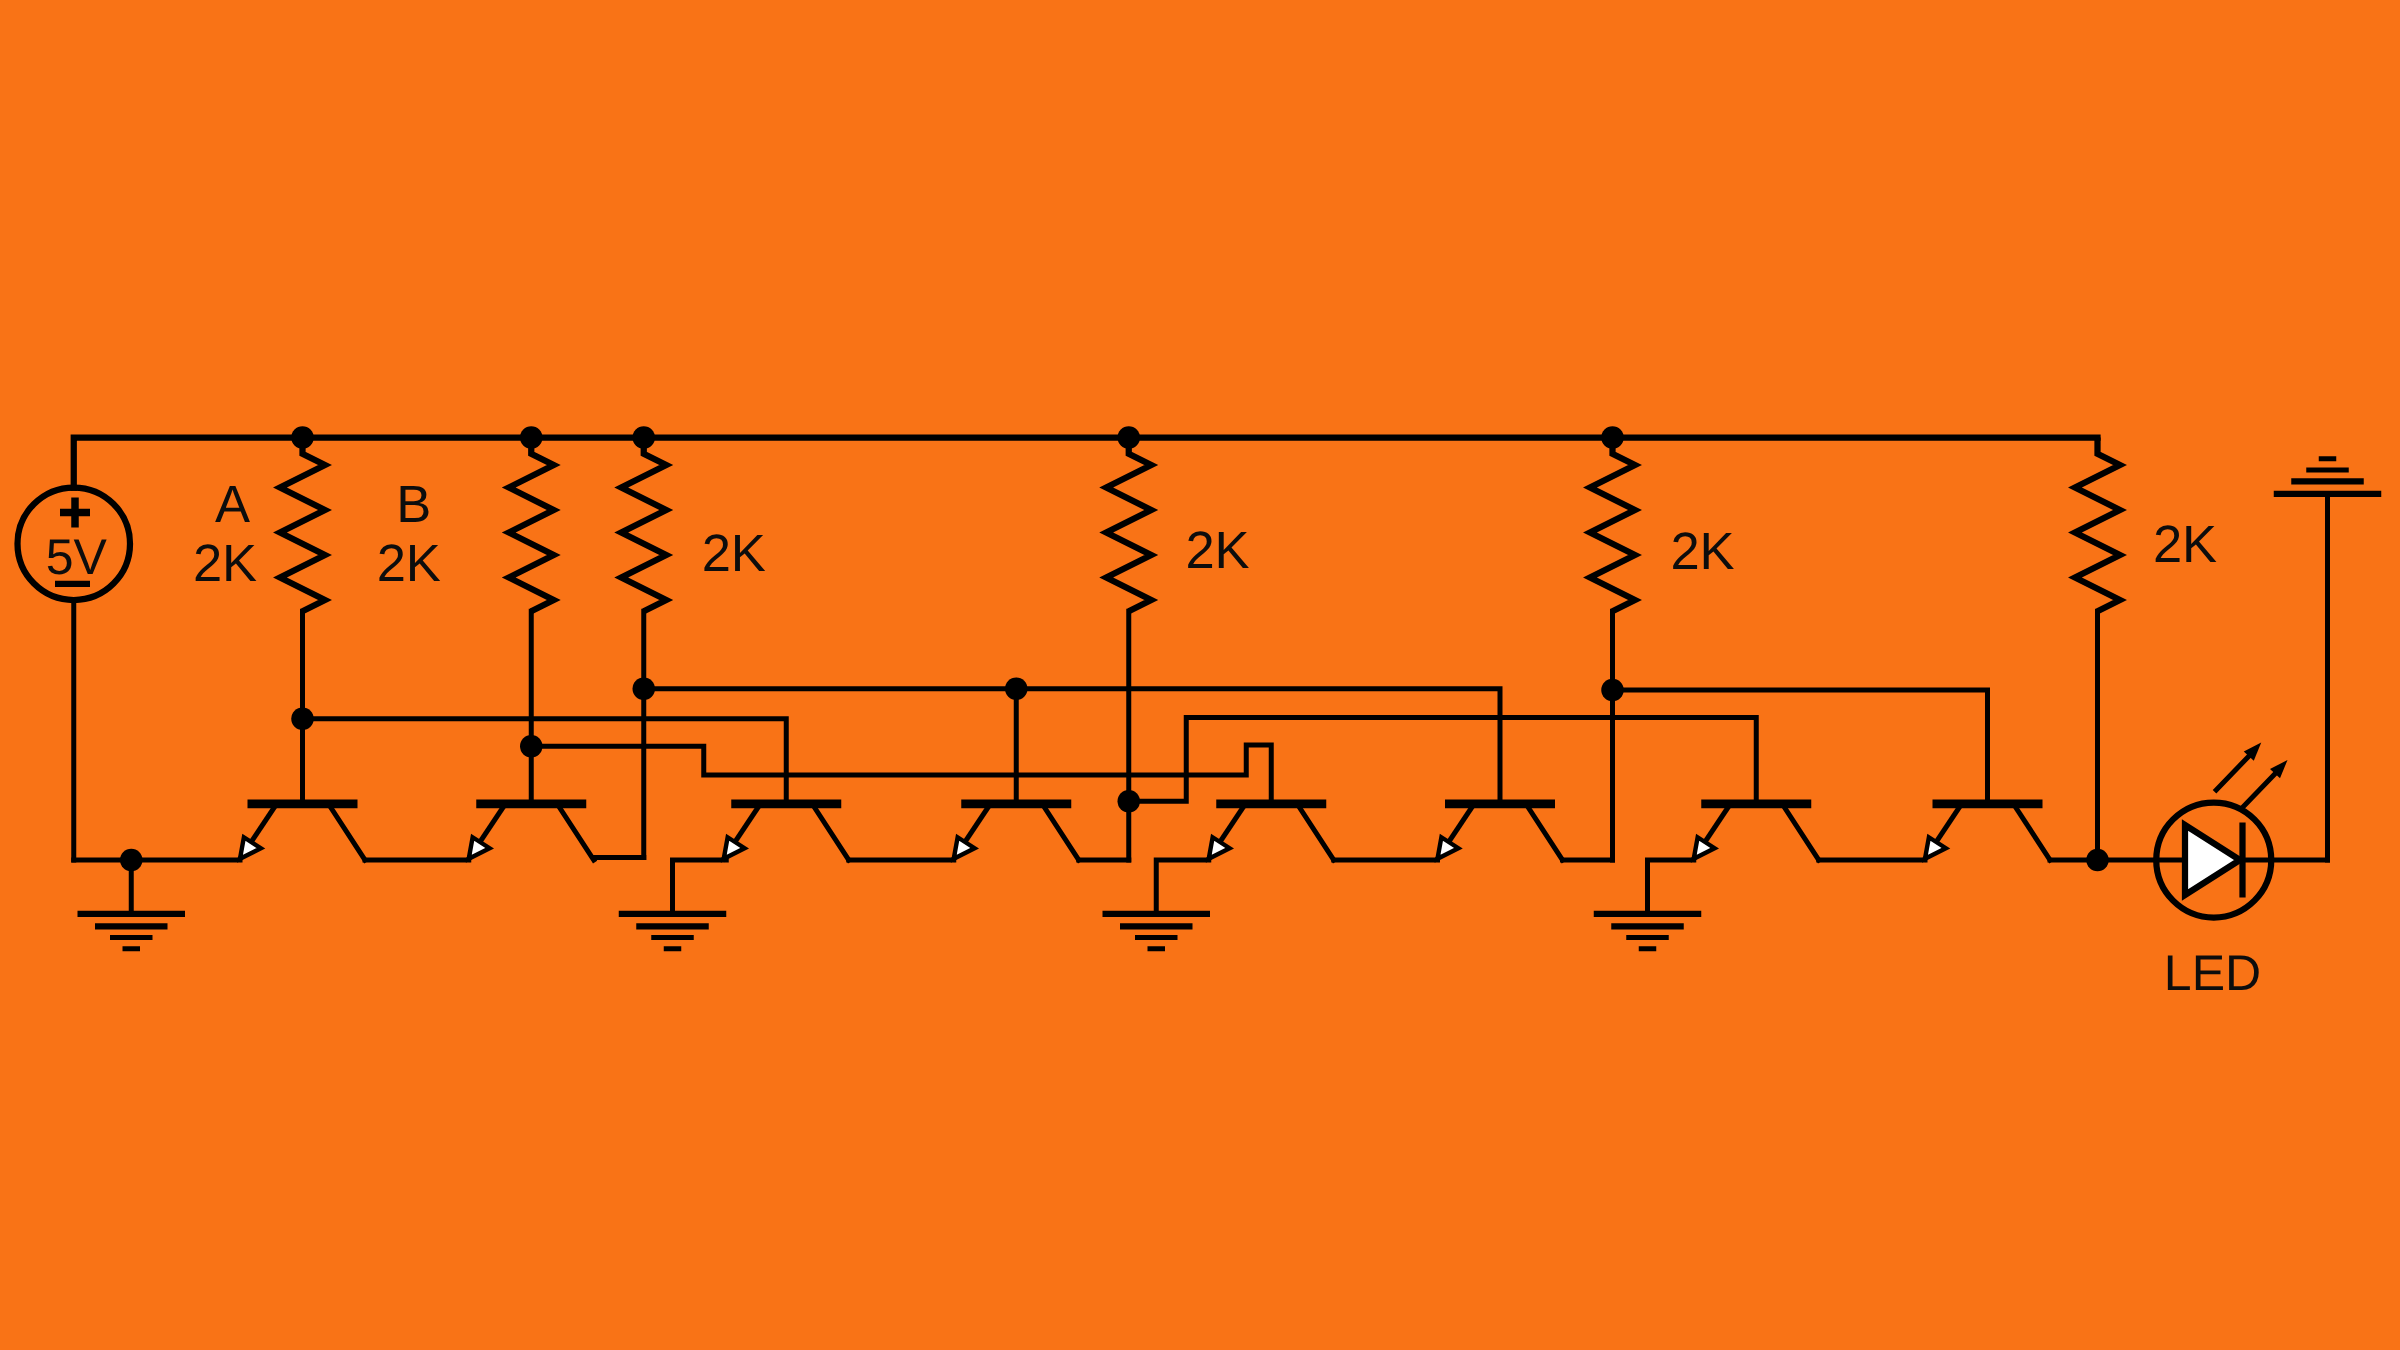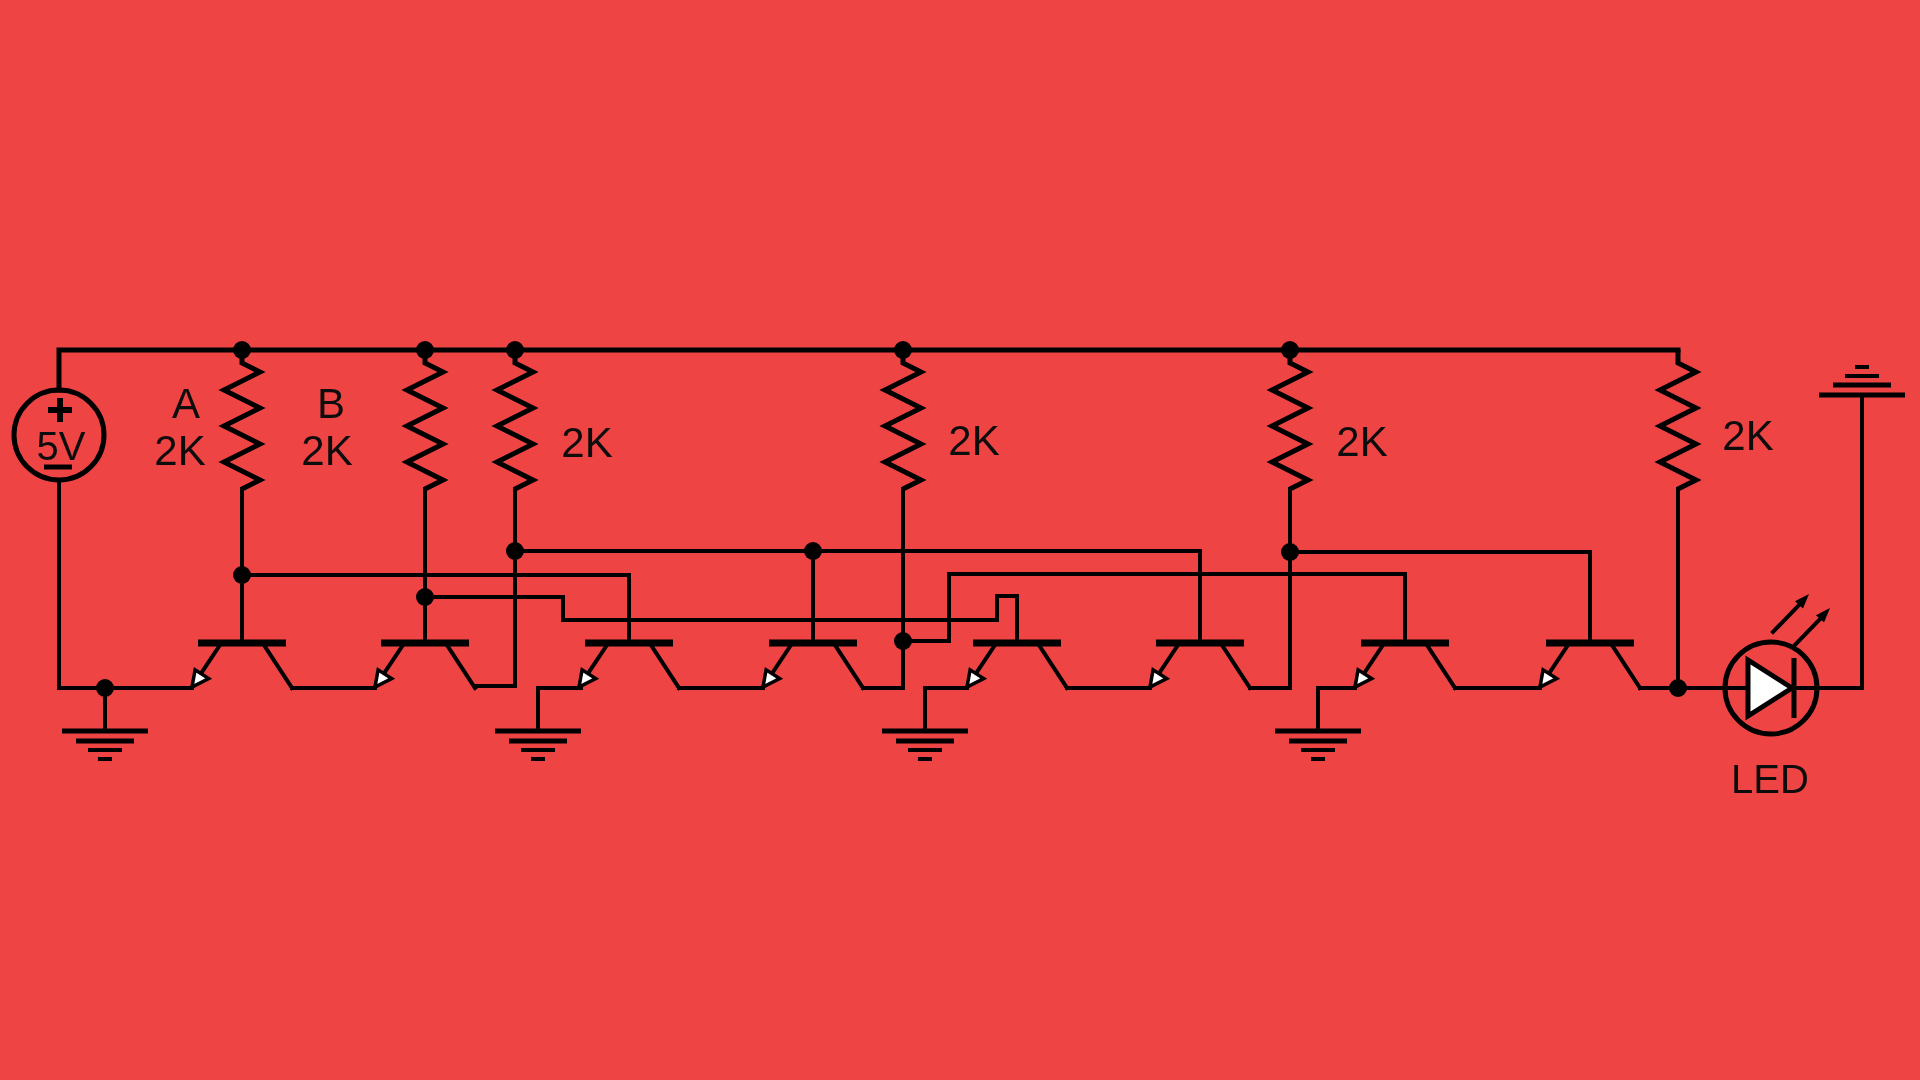--- a/index.html
+++ b/index.html
@@ -1,16 +1,16 @@
 <!DOCTYPE html>
 <html><head>
 <meta charset="utf-8">
 <style>
   html,body{margin:0;padding:0;background:#ffffff;}
-  .stage{width:1920px;height:1080px;background:#ef4444;position:relative;overflow:hidden;}
+  .stage{width:1920px;height:1080px;background:#f97316;position:relative;overflow:hidden;}
   svg{display:block;}
   text{font-family:"Liberation Sans","DejaVu Sans",sans-serif;fill:#0d0d0d;}
   .lbl{font-size:42px;}
   .lbl-small{font-size:40px;}
   .wire{stroke:#000;stroke-width:4;fill:none;stroke-linecap:square;}
   .rail{stroke:#000;stroke-width:5;fill:none;stroke-linecap:square;}
   .sym{stroke:#000;stroke-width:5;fill:none;}
   .bar{stroke:#000;stroke-width:7;stroke-linecap:butt;}
   .dot{fill:#000;stroke:none;}
 </style>

